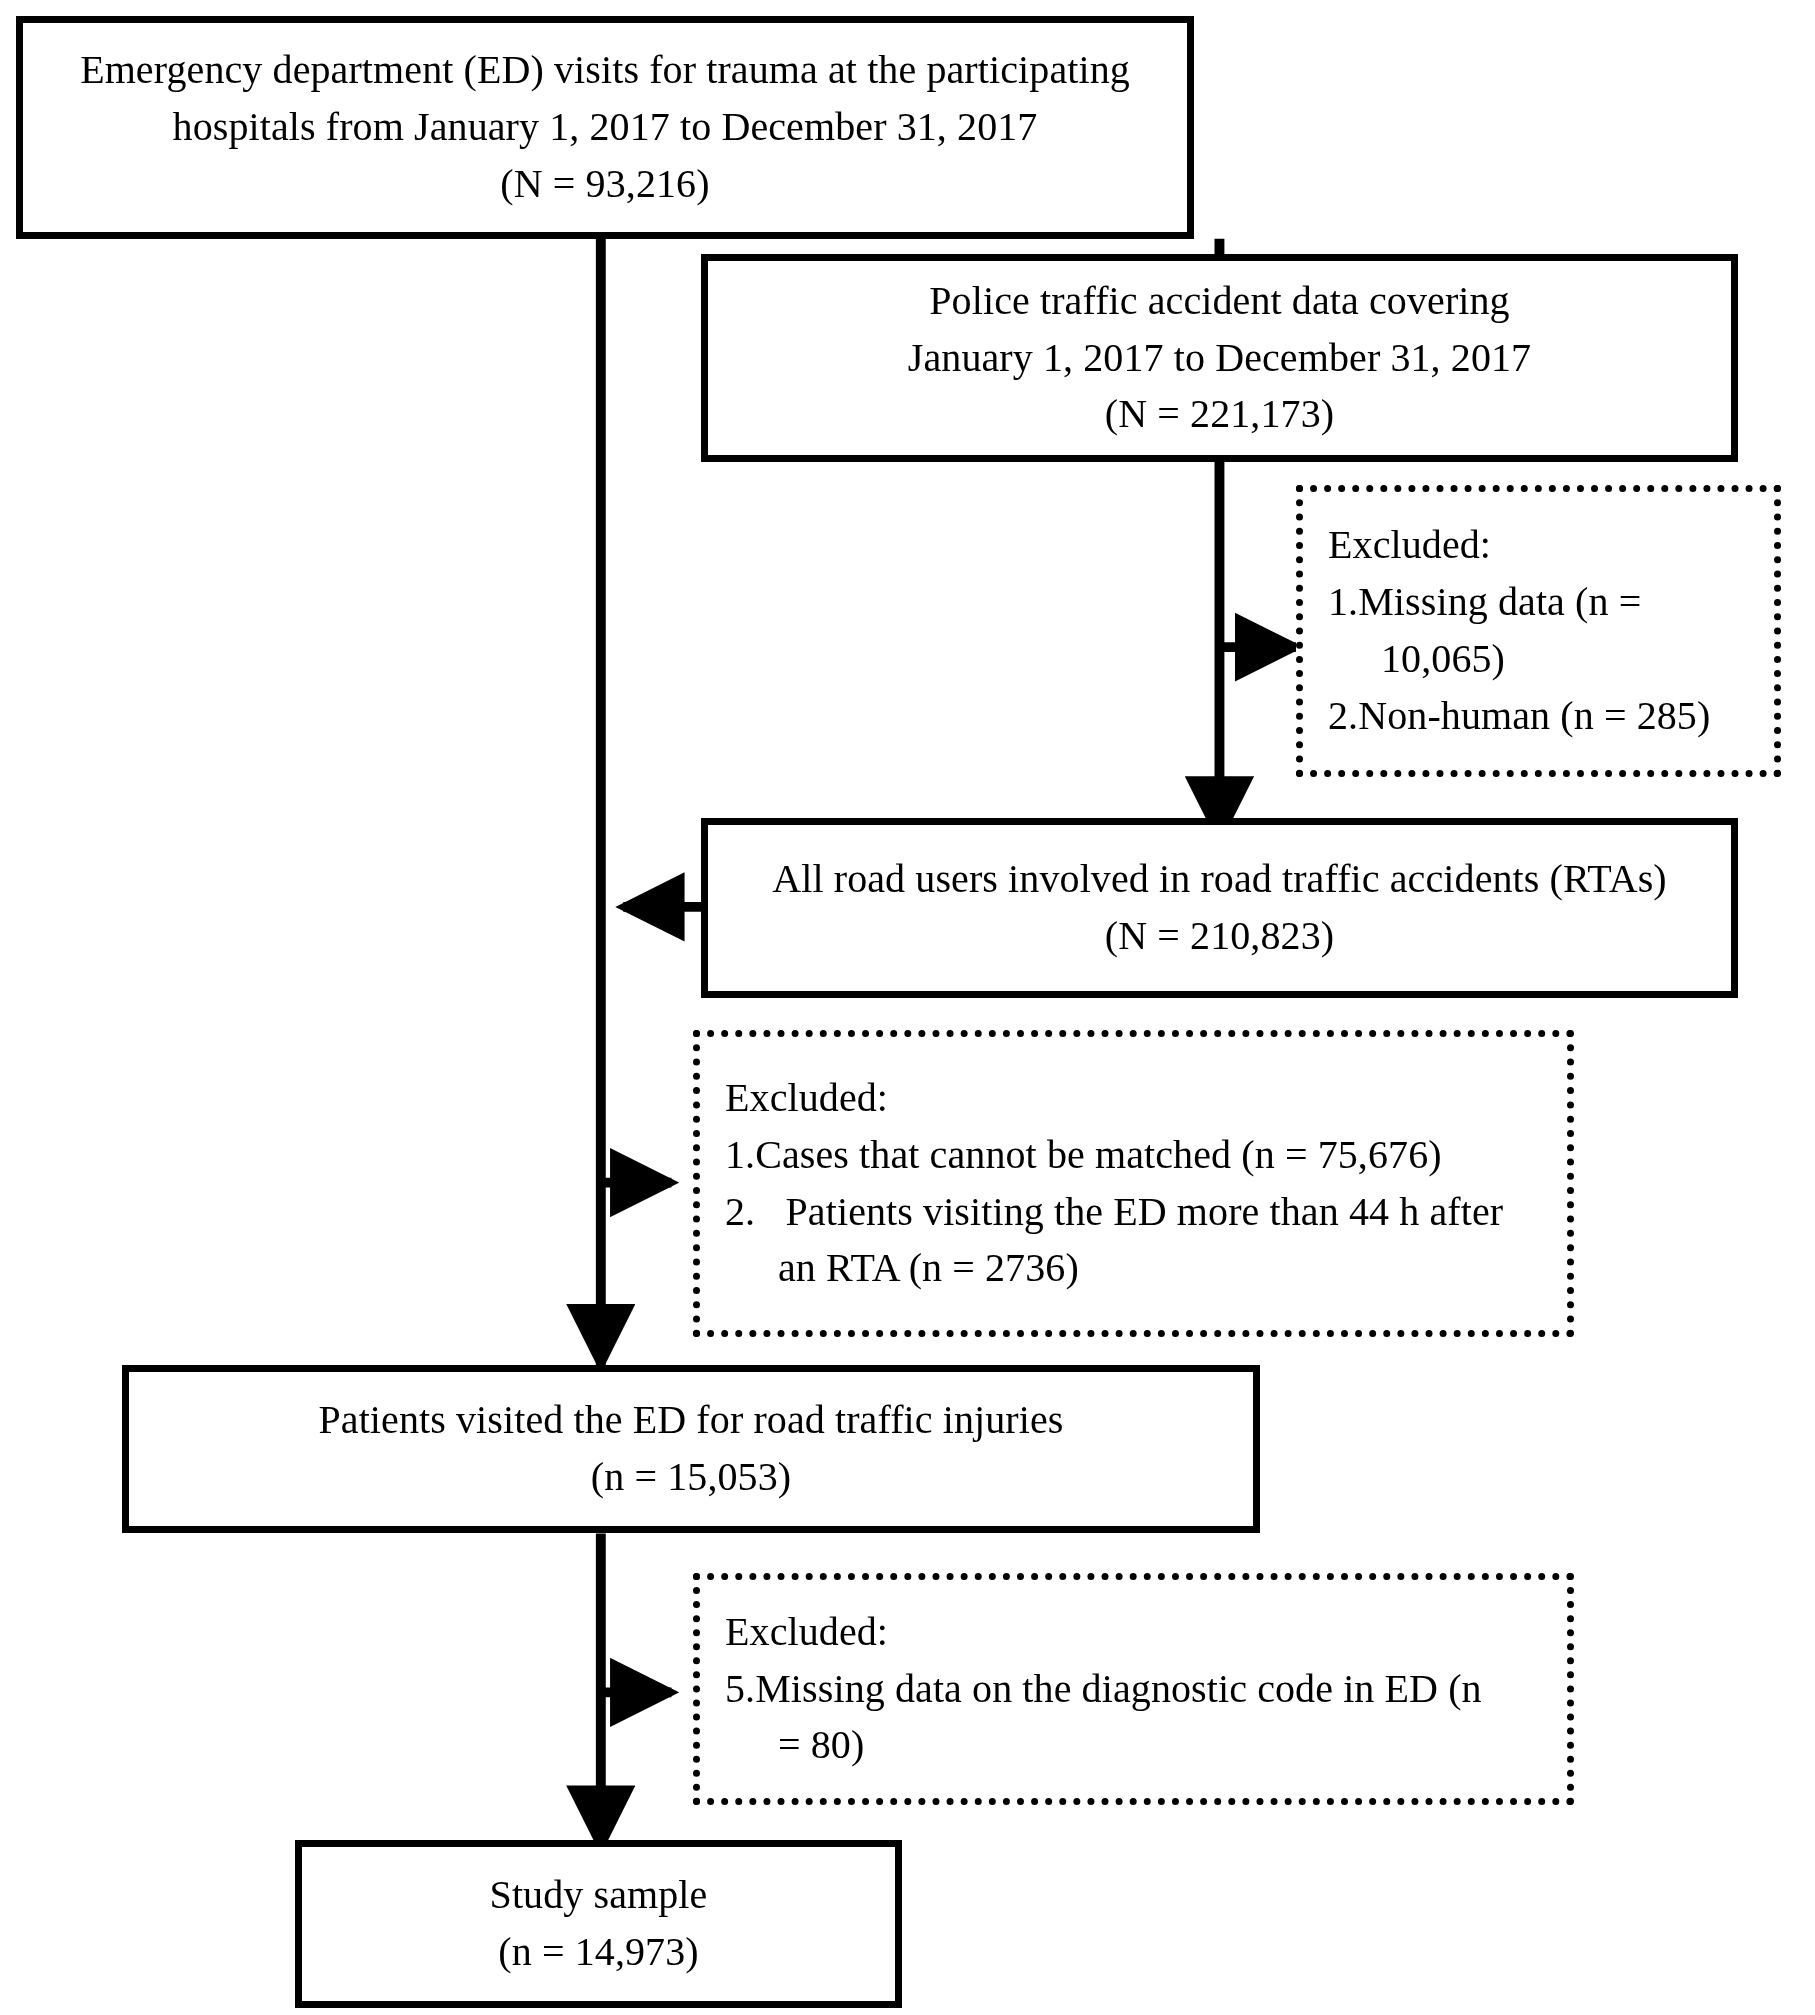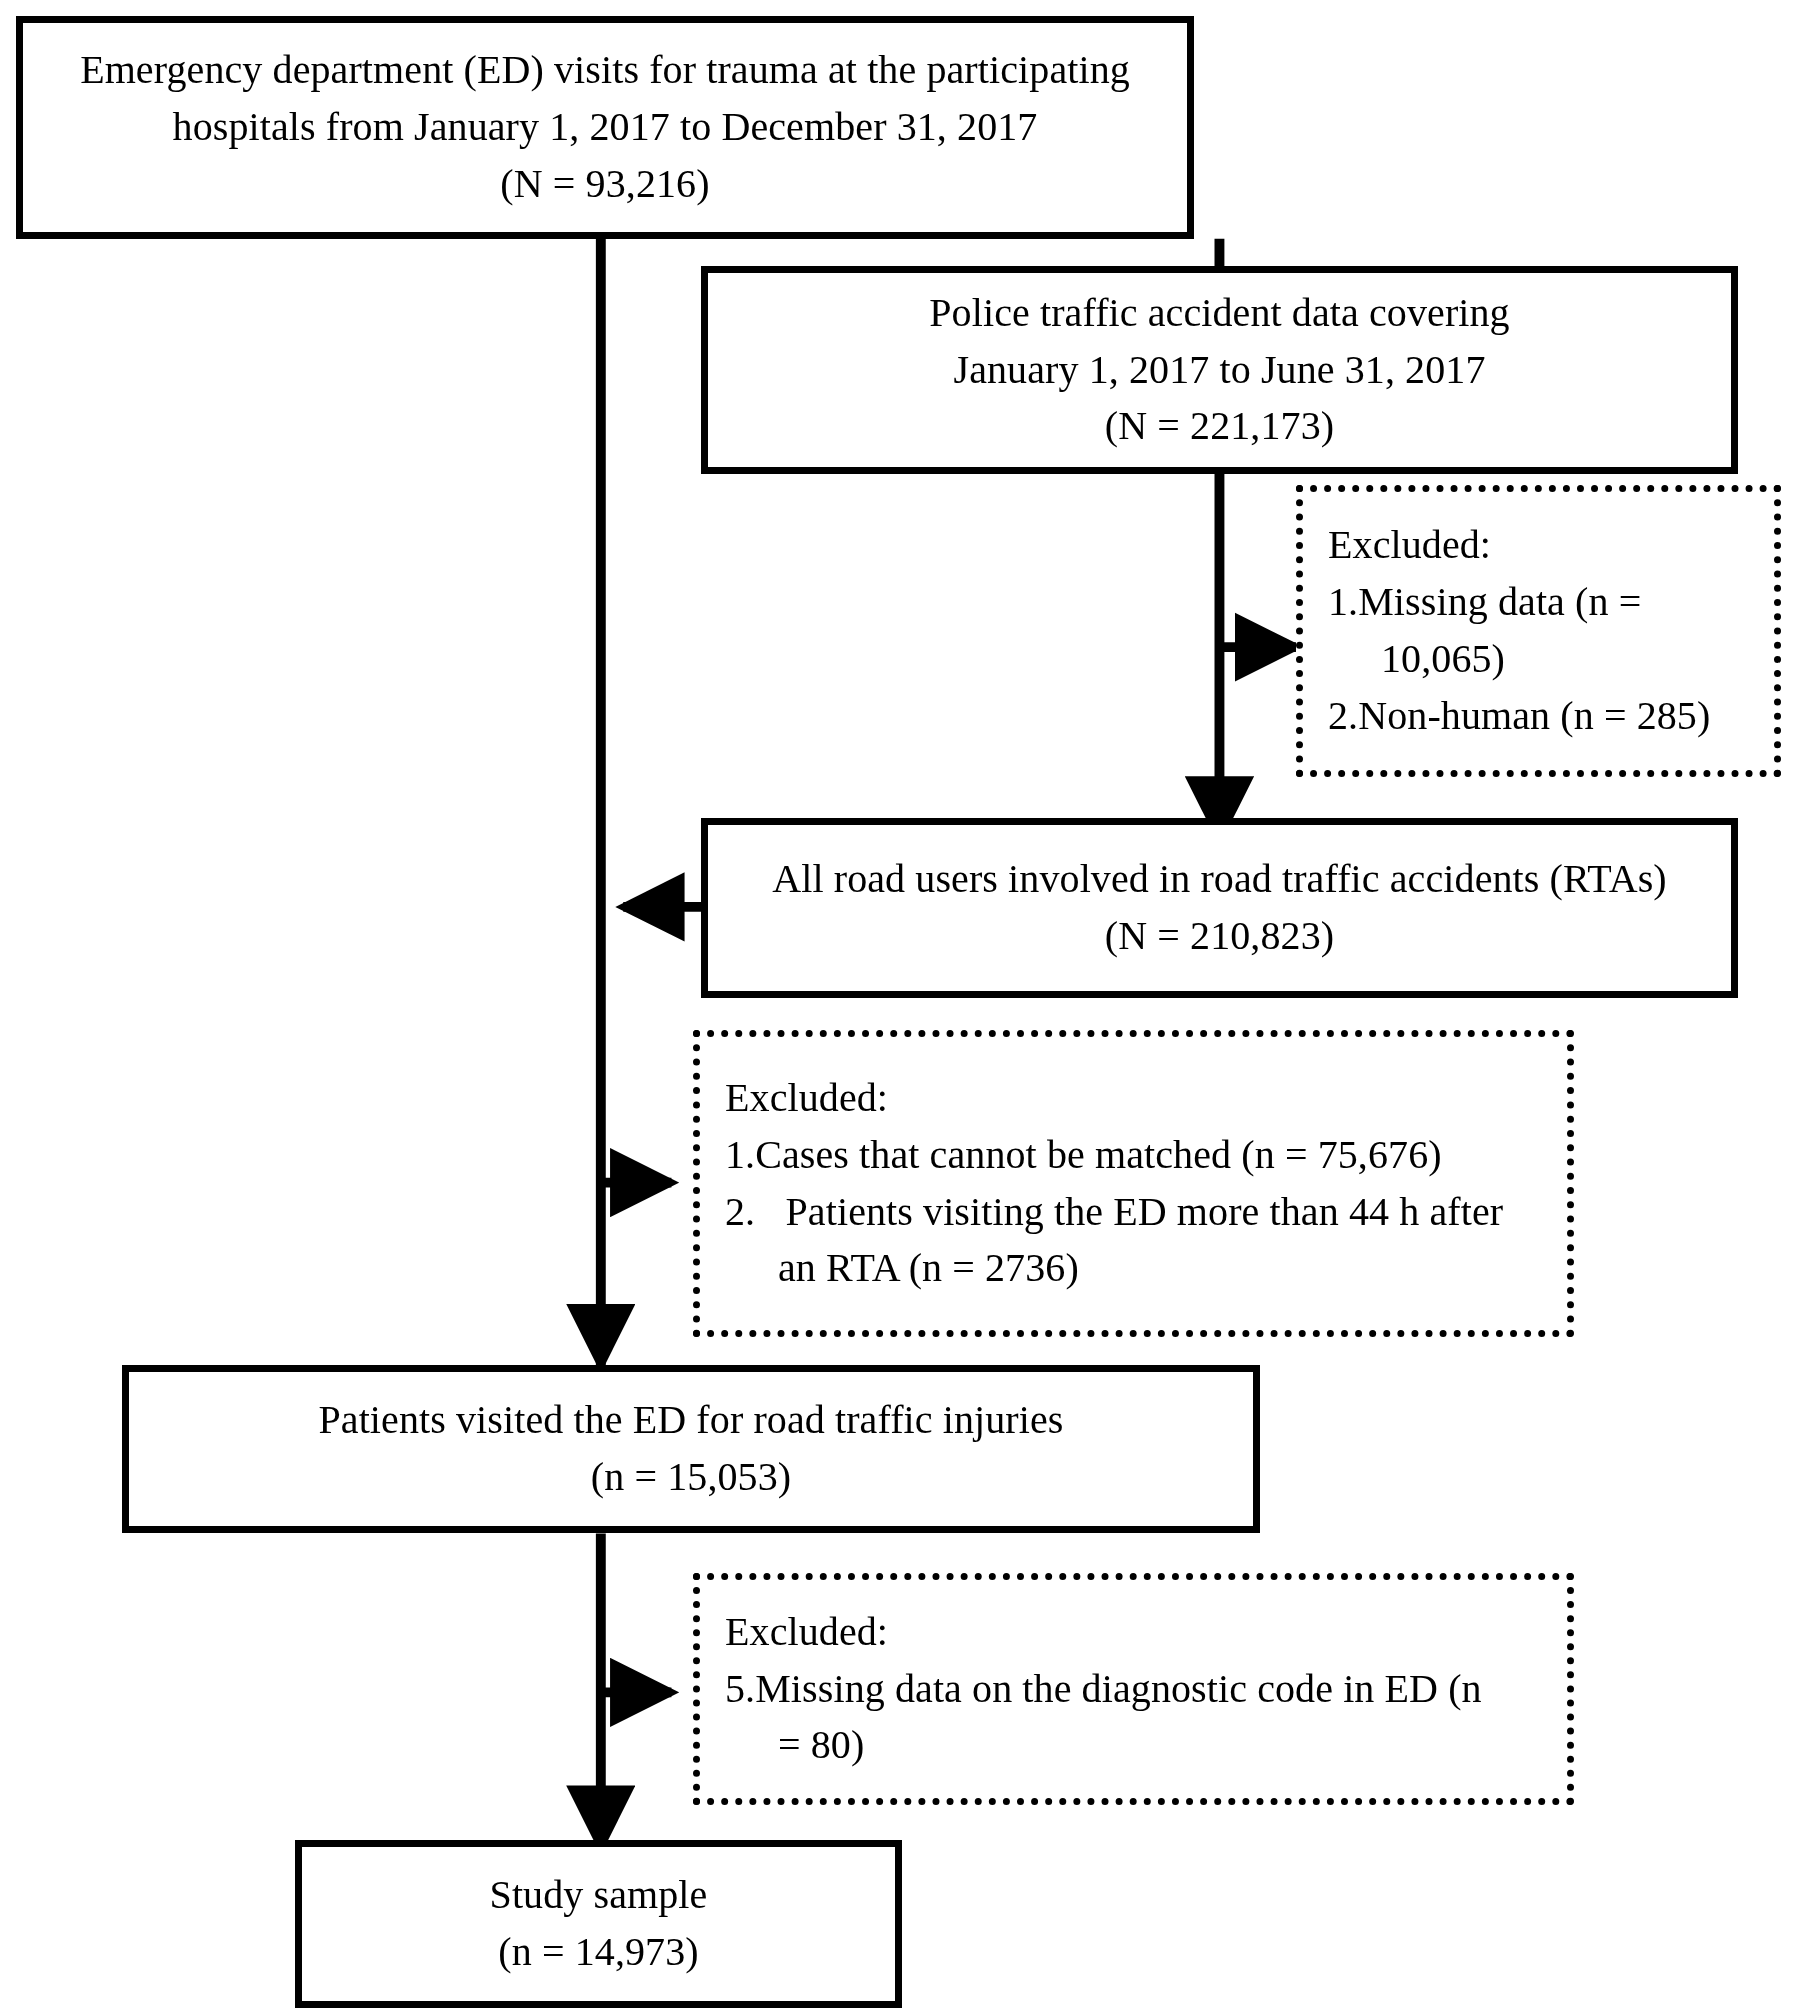--- a/index.html
+++ b/index.html
@@ -98,23 +98,23 @@
       <path d="M911,2566 L1018,2566" stroke="#000000" stroke-width="15" fill="none" marker-end="url(#arrowhead)"></path>
     </g>
   </svg>
 
   <div class="node solid" style="left:16px; top:16px; width:1178px; height:223px;">
     <div class="line">Emergency department (ED) visits for trauma at the participating</div>
     <div class="line">hospitals from January 1, 2017 to December 31, 2017</div>
     <div class="line">(N = 93,216)</div>
   </div>
 
-  <div class="node solid" style="left:701px; top:254px; width:1037px; height:208px;margin-top:12px;">
+  <div class="node solid" style="left:701px; top:254px; width:1037px; height:208px;">
     <div class="line">Police traffic accident data covering</div>
-    <div class="line">January 1, 2017 to June 31, 2017</div>
+    <div class="line">January 1, 2017 to December 31, 2017</div>
     <div class="line">(N = 221,173)</div>
   </div>
 
   <div class="node dotted" style="left:1296px; top:485px; width:485px; height:292px;">
     <div class="line">Excluded:</div>
     <div class="line">1.Missing data (n =</div>
     <div class="line indent">10,065)</div>
     <div class="line">2.Non-human (n = 285)</div>
   </div>
 

